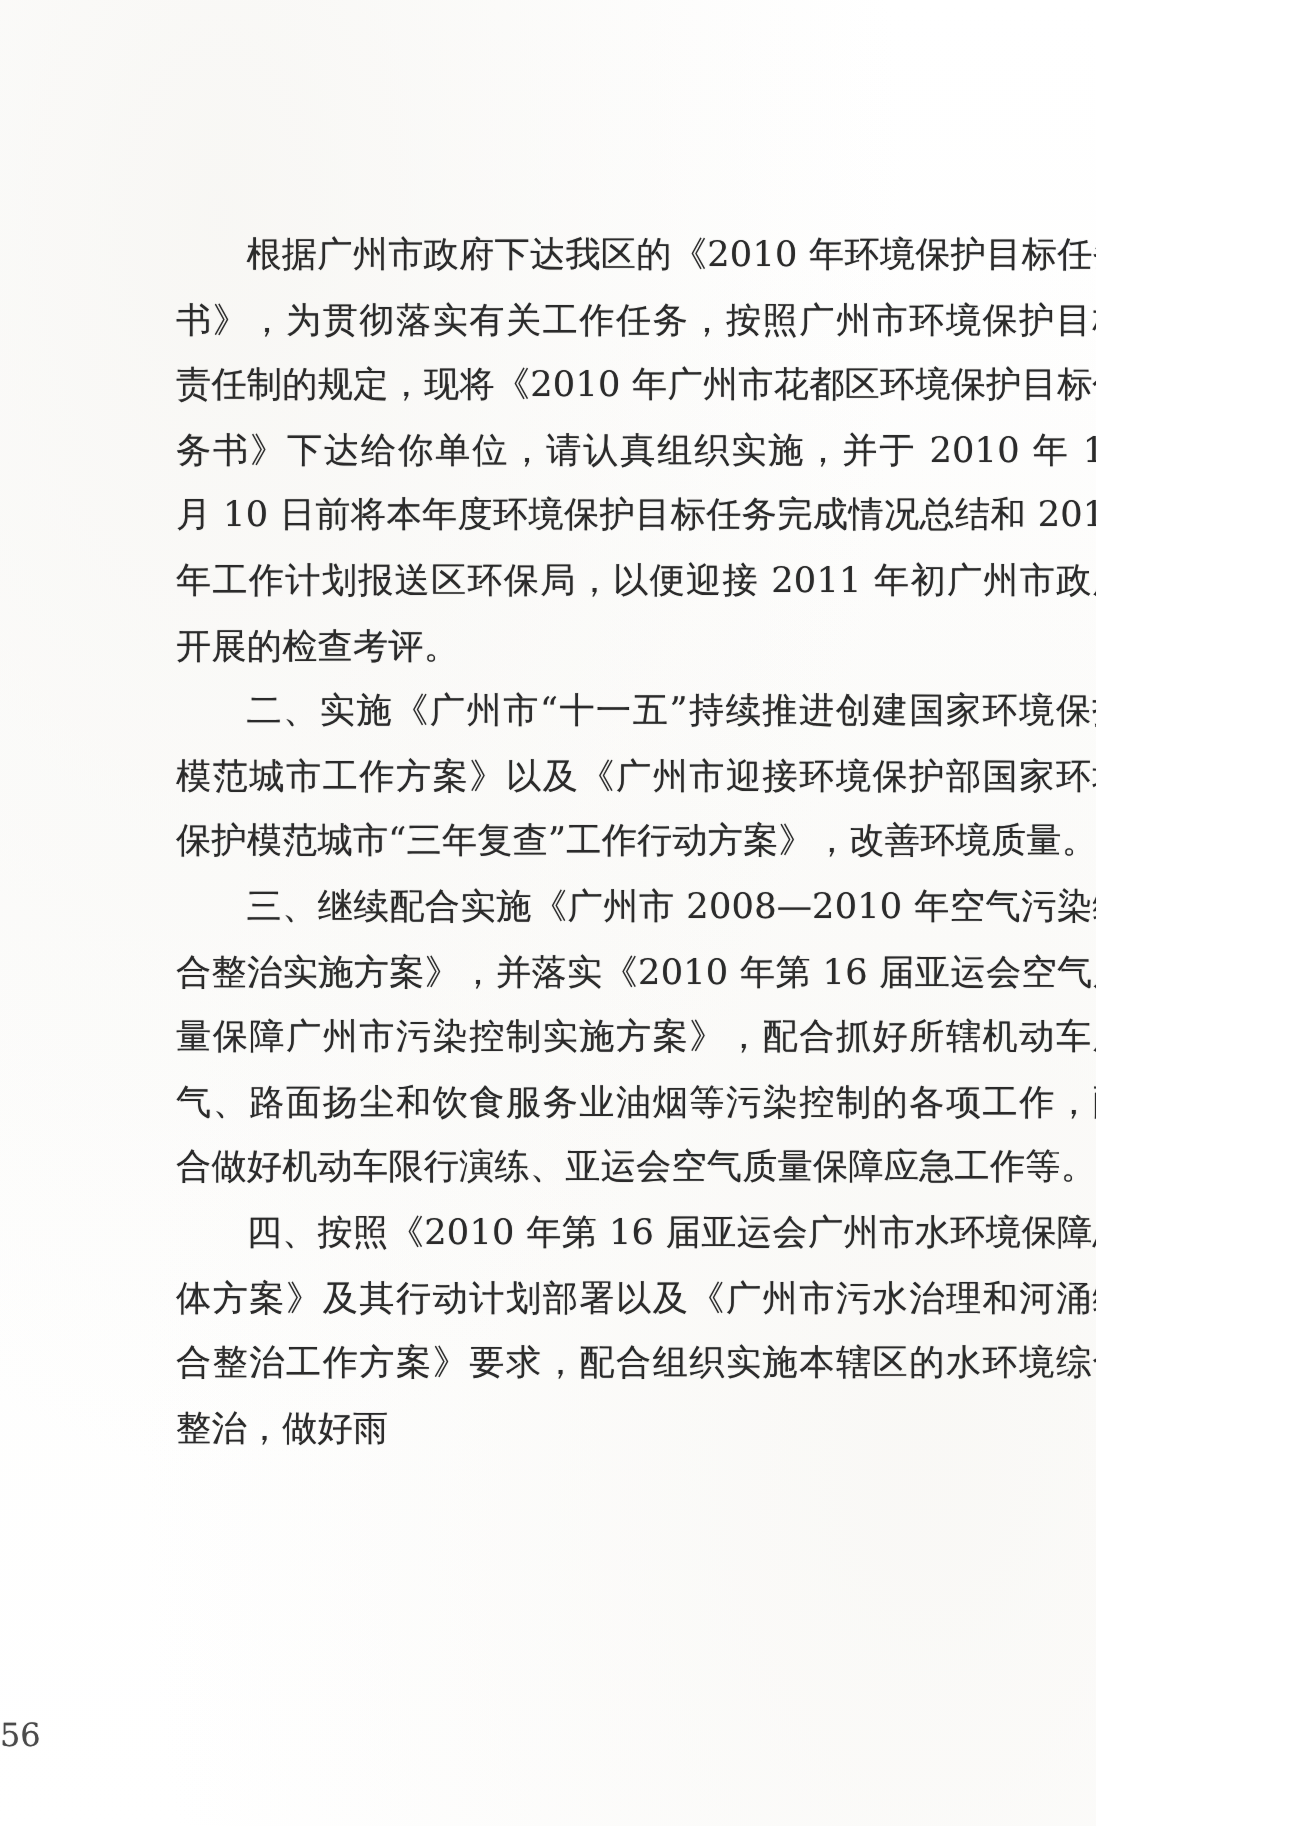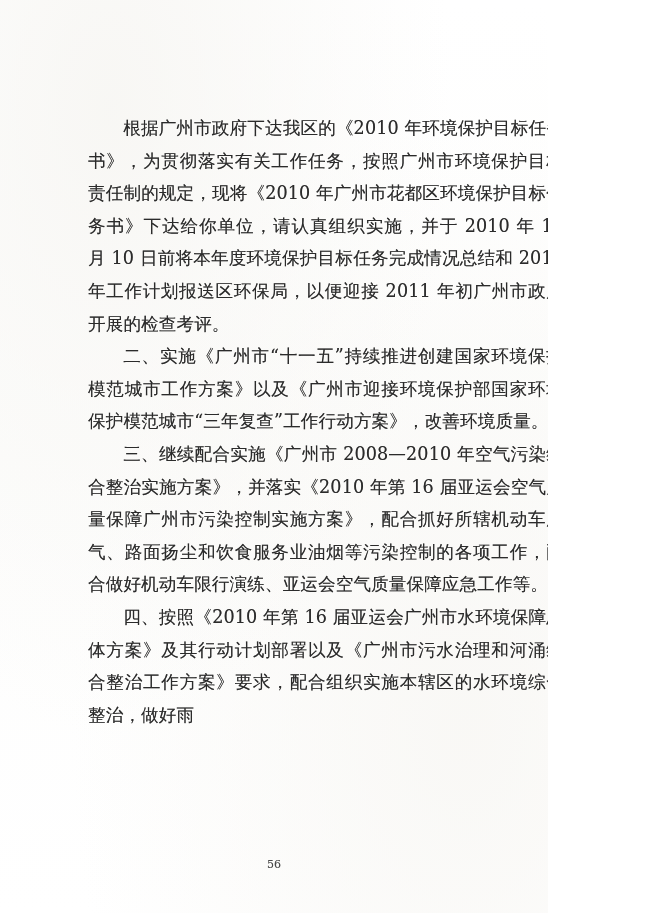--- a/index.html
+++ b/index.html
@@ -45,22 +45,22 @@
     text-shadow: 0 0 0.55px rgba(60,60,60,0.55);
   }
   .para + .para {
     margin-top: 0px;
   }
   .page-number {
     position: absolute;
     left: 0;
     right: 0;
     top: 858px;
-    text-align: center;
-    font-size: 11px;
+    text-align: left;
+    font-size: 16px;
     color: #4a4a4a;
     font-family: "DejaVu Serif", "Liberation Serif", serif;
     text-shadow: 0 0 0.5px rgba(70,70,70,0.5);
   }
 </style>
 </head>
 <body>
 
 <div class="page">
 

